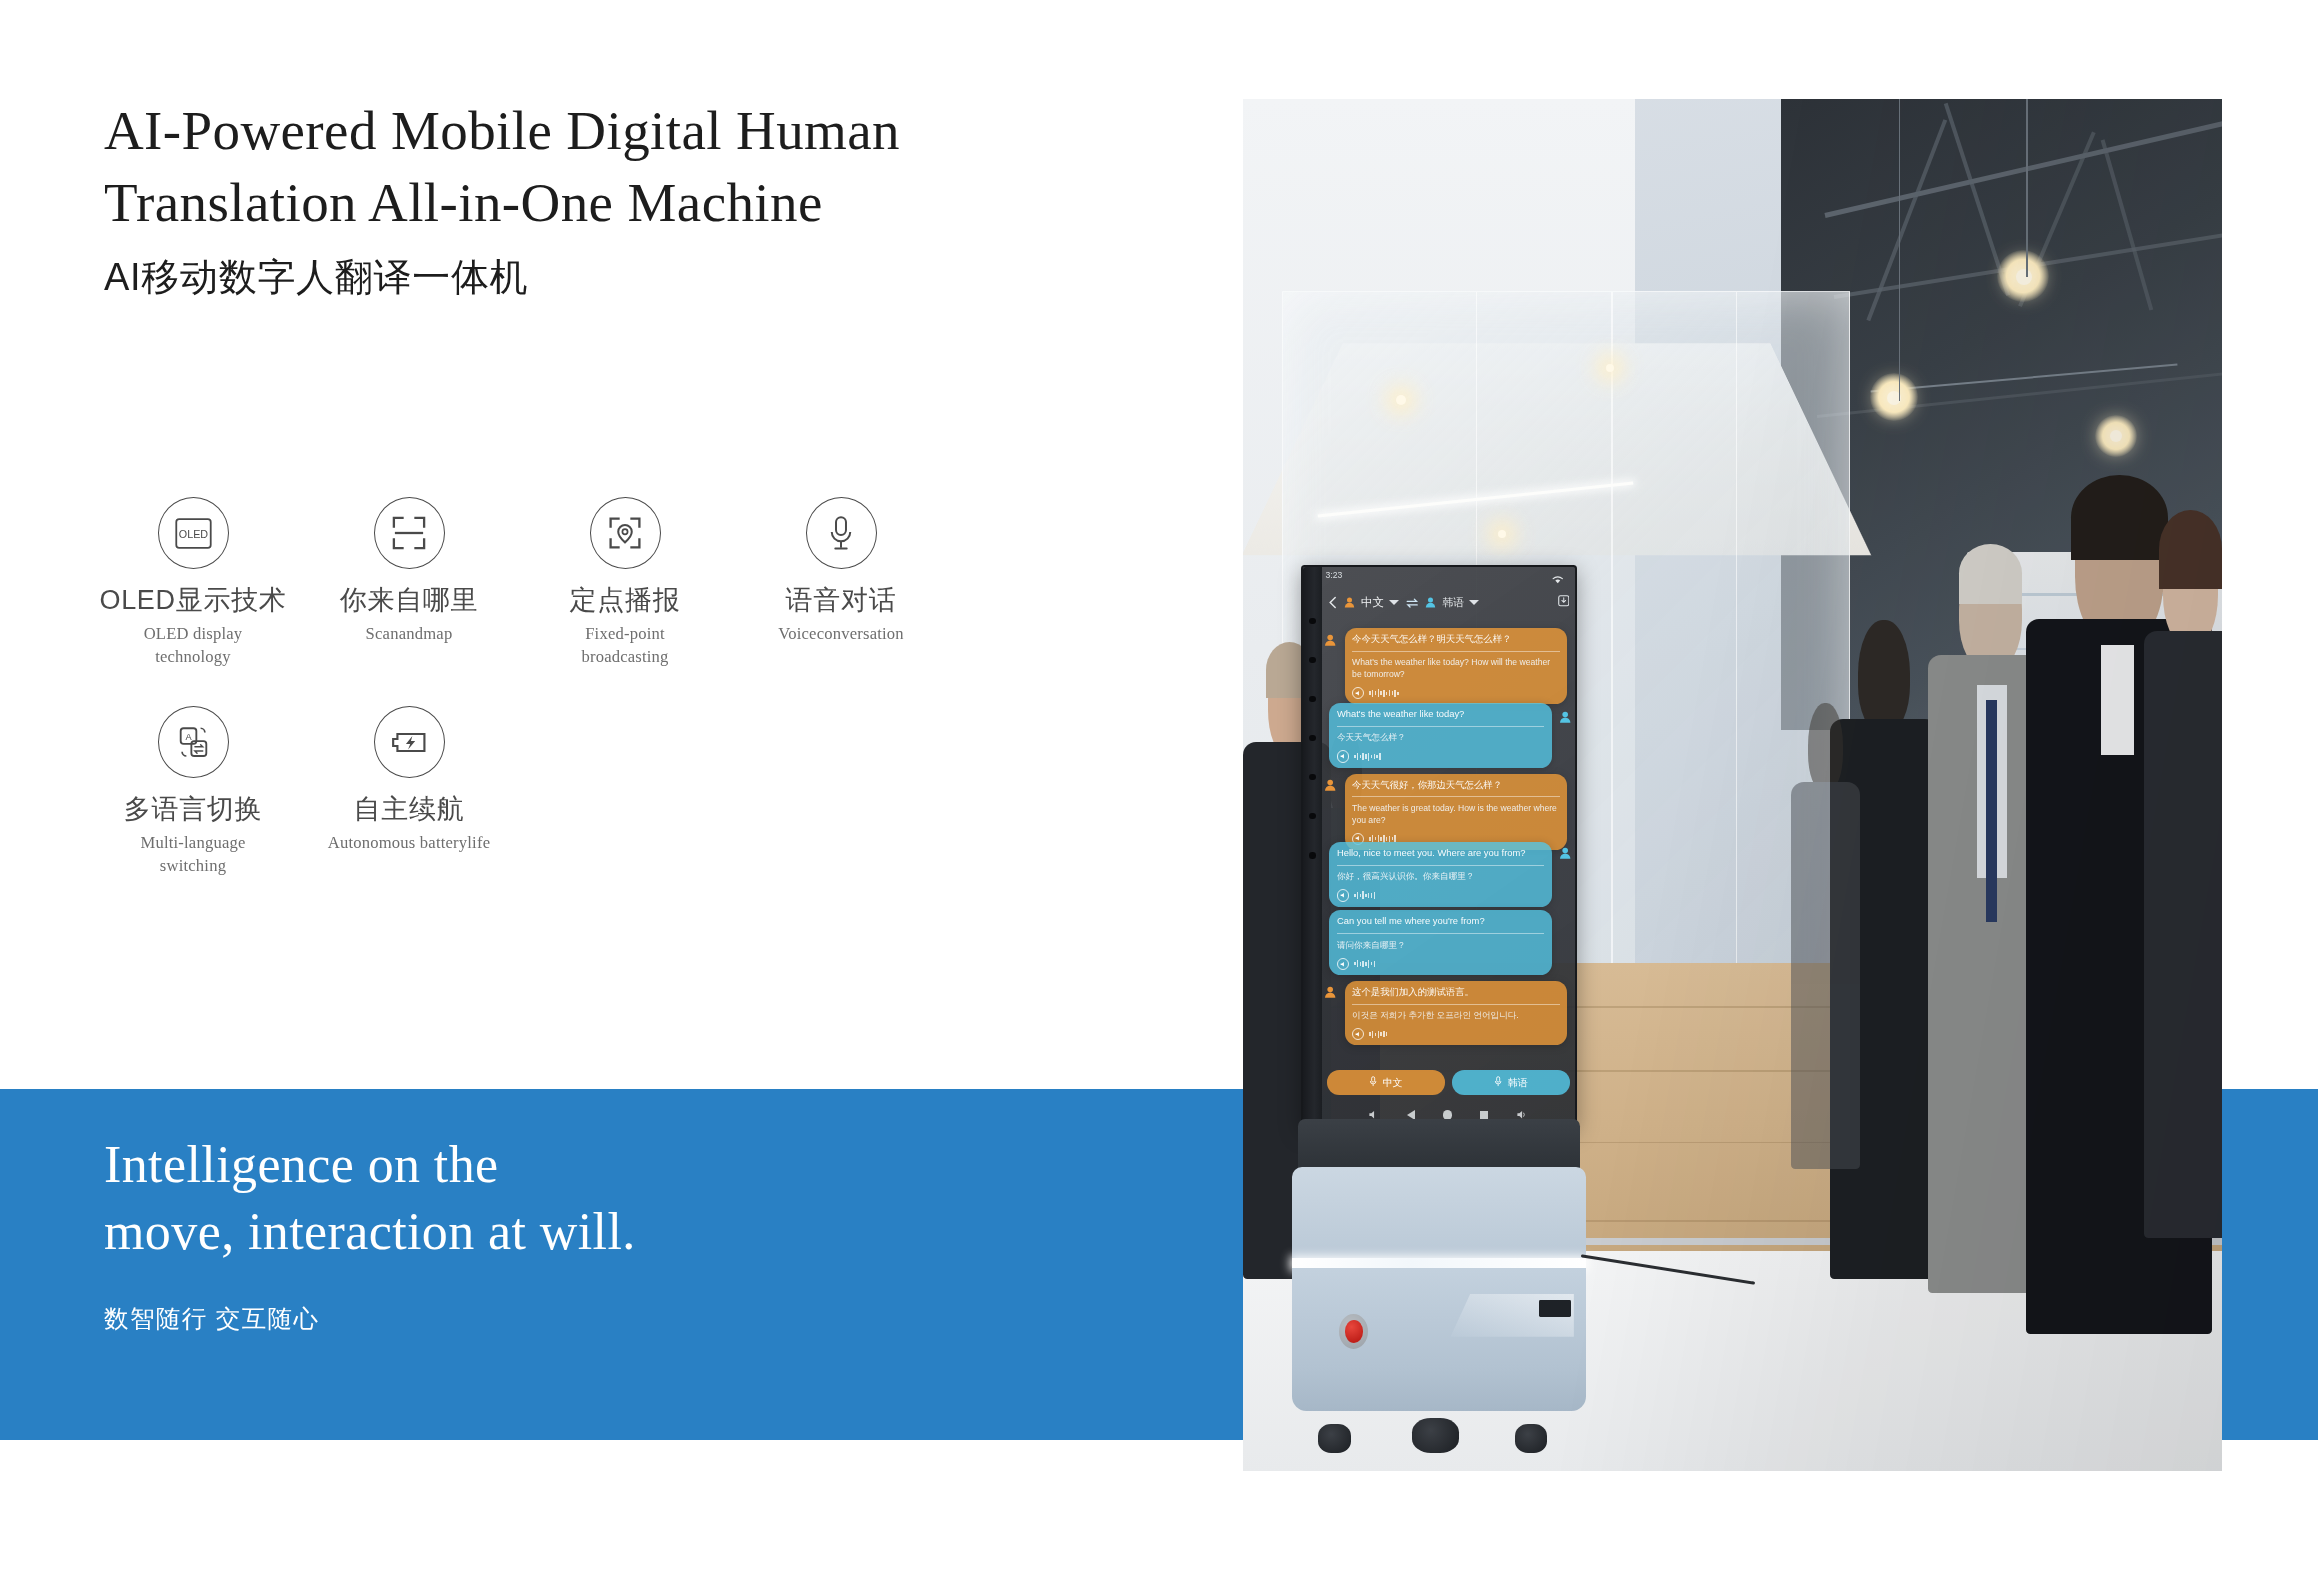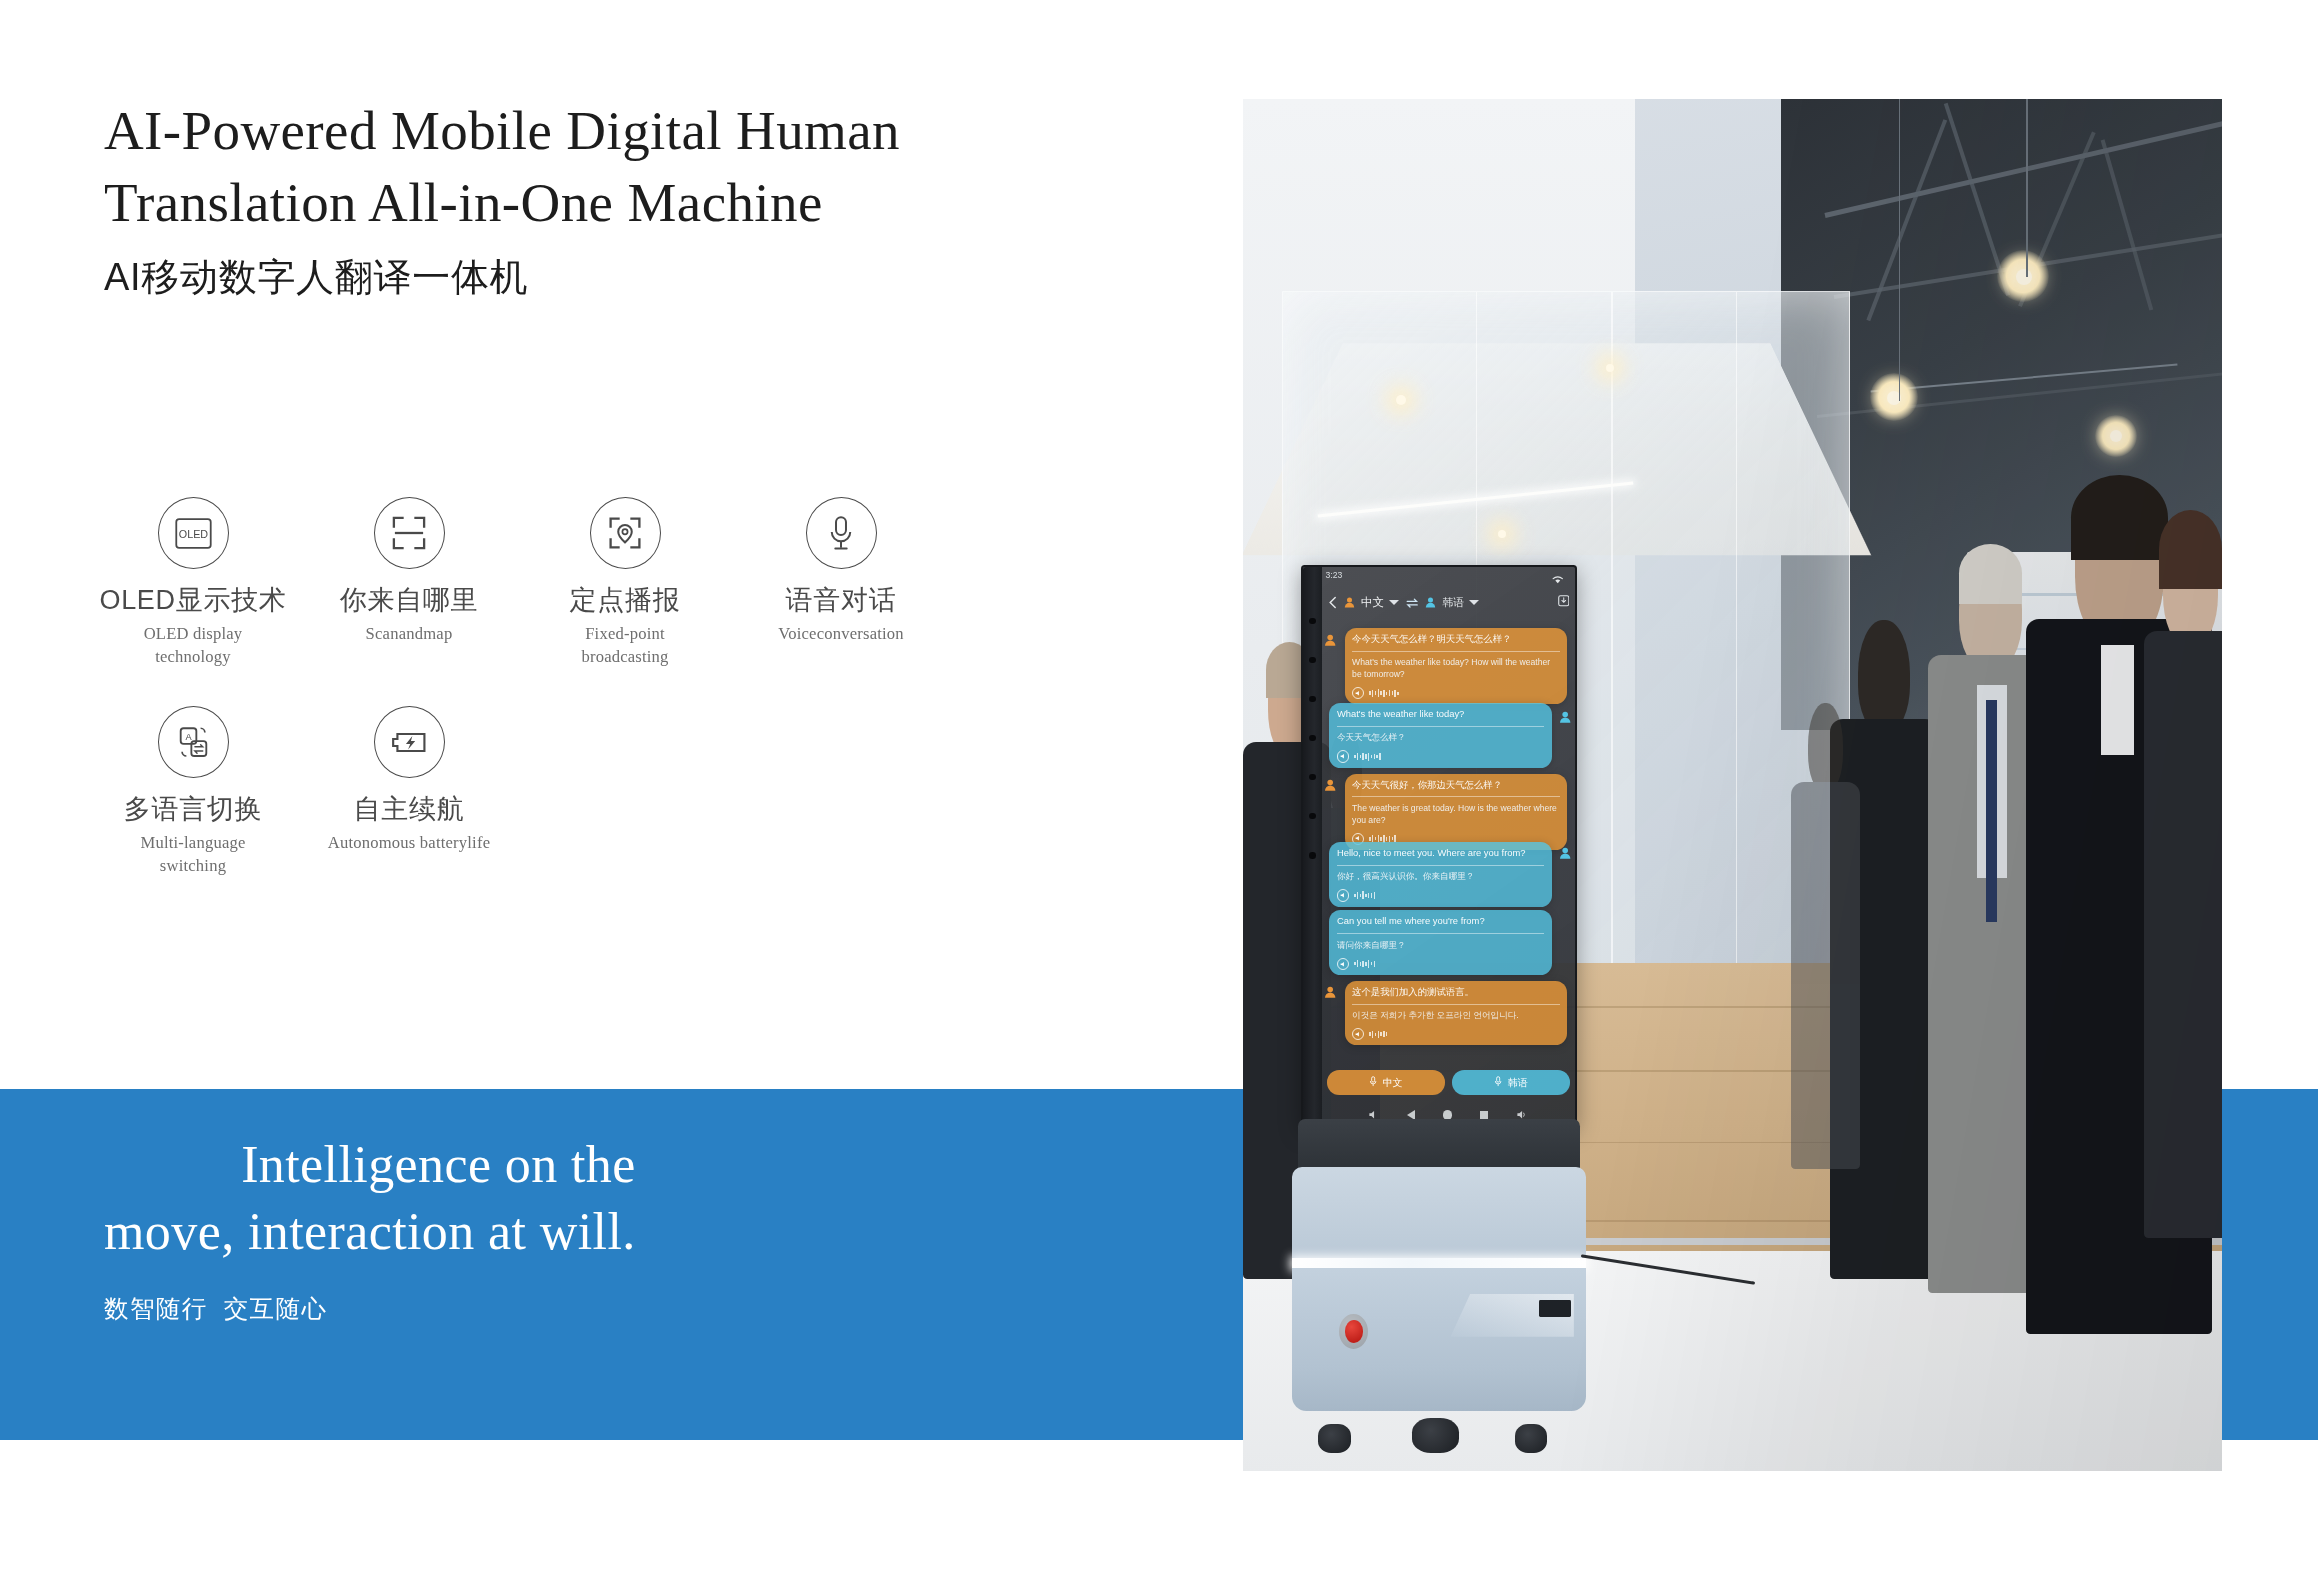--- a/index.html
+++ b/index.html
@@ -53,24 +53,24 @@
     background:#2980C4;
   }
   #blue-banner-right {
     position:absolute; left:2221px; top:1089px; width:97px; height:351px;
     background:#2980C4;
   }
   #banner-text { position:absolute; left:104px; top:43px; }
   .banner-en {
     font-family:"Liberation Serif", serif;
     font-size:52px; line-height:1.28; color:#ffffff;
-    white-space:pre-line; letter-spacing:0.4px;text-align:right;
+    white-space:pre-line; letter-spacing:0.4px;
   }
   .banner-zh {
-    font-size:24.5px; color:#ffffff; margin-top:27px; letter-spacing:1.4px;font-family:Liberation Mono, monospace;
+    font-size:24.5px; color:#ffffff; margin-top:37px; letter-spacing:1.4px;
   }
 
   
   #photo {
     position:absolute; left:1243px; top:99px; width:979px; height:1372px;
     overflow:hidden; background:#b9c6d2;
   }
   .ph { position:absolute; }
 
   

